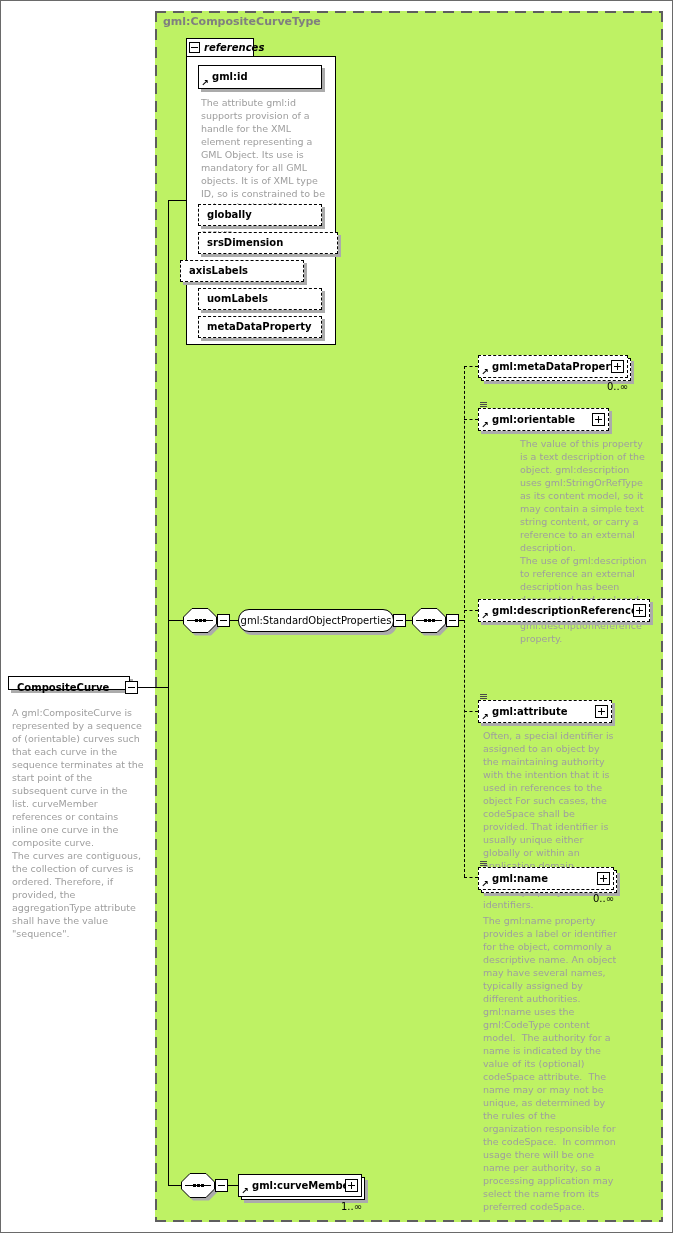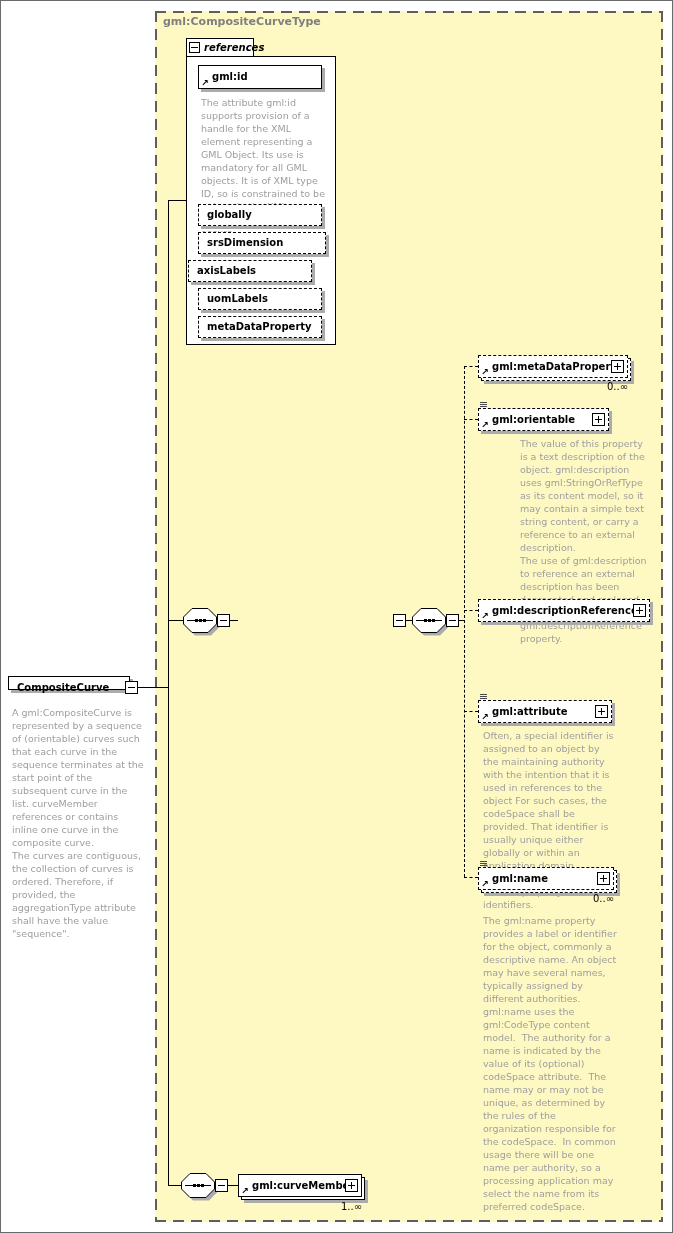--- a/index.html
+++ b/index.html
@@ -4,21 +4,21 @@
 <style>
   * { box-sizing: border-box; margin: 0; padding: 0; }
   html,body { background:#fff; }
   .page {
     position: relative; width: 673px; height: 1233px;
     background: #fff; overflow: hidden; z-index: 0;
     font-family: "DejaVu Sans", "Liberation Sans", sans-serif;
     outline: 1px solid #6a6a6a; outline-offset: -1px;
   }
   
-  .canvas { position:absolute; left:155px; top:11px; width:508px; height:1211px; background:#fef9c3;padding-left:12px; }
+  .canvas { position:absolute; left:155px; top:11px; width:508px; height:1211px; background:#bef264;padding-left:12px; }
   .dash-top, .dash-bottom { position:absolute; left:0; width:100%; height:2px;
     background: repeating-linear-gradient(90deg,#5e5e5e 0 11px, transparent 11px 18px); }
   .dash-top { top:0; } .dash-bottom { bottom:0; }
   .dash-left, .dash-right { position:absolute; top:0; width:2px; height:100%;
     background: repeating-linear-gradient(180deg,#5e5e5e 0 11px, transparent 11px 18px); }
   .dash-left { left:0; } .dash-right { right:0; }
   .canvas-title { position:absolute; left:8px; top:4px; font-size:11px; font-weight:bold; color:#7f7f7f; white-space:nowrap; }
 
   
   .hline { position:absolute; height:1px; background:#000; }
@@ -90,24 +90,24 @@
 
   <div class="ebox noshadow" style="left:198px;top:65px;width:124px;height:24px;z-index:2;box-shadow:3px 3px 0 #ababab;">
     <span>gml:id</span>
     <span class="ref">↗</span>
   </div>
   <div class="anno" style="left:201px;top:96px;width:130px;z-index:2;">The attribute gml:id supports provision of a handle for the XML element representing a GML Object. Its use is mandatory for all GML objects. It is of XML type ID, so is constrained to be unique in the XML document within which it occurs.</div>
 
   <div class="ebox opt nopad" style="left:198px;top:204px;width:124px;height:22px;line-height:20px;z-index:2;">
     <span>globally</span>
   </div>
-  <div class="ebox opt nopad" style="left:198px;top:232px;width:128px;height:22px;line-height:20px;z-index:2;">
+  <div class="ebox opt nopad" style="left:198px;top:232px;width:140px;height:22px;line-height:20px;z-index:2;">
     <span>srsDimension</span>
   </div>
-  <div class="ebox opt nopad" style="left:188px;top:260px;width:124px;height:22px;line-height:20px;z-index:2;">
+  <div class="ebox opt nopad" style="left:180px;top:260px;width:124px;height:22px;line-height:20px;z-index:2;">
     <span>axisLabels</span>
   </div>
   <div class="ebox opt nopad" style="left:198px;top:288px;width:124px;height:22px;line-height:20px;z-index:2;">
     <span>uomLabels</span>
   </div>
   <div class="ebox opt nopad" style="left:198px;top:316px;width:124px;height:22px;line-height:20px;z-index:2;">
     <span>metaDataProperty</span>
   </div>
 
   <div class="ebox nopad" style="left:8px;top:676px;width:122px;height:14px;">
@@ -121,20 +121,23 @@
     <polygon points="12,3 28,3 36.5,12 36.5,19 28,27.5 12,27.5 3.5,19 3.5,12" fill="#ababab"></polygon>
     <polygon points="9,0.5 25,0.5 33.5,9 33.5,16 25,24.5 9,24.5 0.5,16 0.5,9" fill="#fff" stroke="#000"></polygon>
     <line x1="4" y1="12.5" x2="30" y2="12.5" stroke="#000"></line>
     <rect x="12" y="11" width="3" height="3" fill="#000"></rect>
       <rect x="16" y="11" width="3" height="3" fill="#000"></rect>
       <rect x="20" y="11" width="3" height="3" fill="#000"></rect>
   </svg>
   <div class="ctrl" style="left:217px;top:614px;"></div>
   <div class="hline" style="left:230px;top:620px;width:8px;"></div>
 
+  <div class="group-box" style="left:238px;top:609px;width:156px;height:23px;">
+    <span>gml:StandardObjectProperties</span>
+  </div>
   <div class="ctrl" style="left:393px;top:614px;"></div>
   <div class="hline" style="left:406px;top:620px;width:6px;"></div>
 
   <svg class="seq" style="left:412px;top:608px;" width="38" height="29">
     <polygon points="12,3 28,3 36.5,12 36.5,19 28,27.5 12,27.5 3.5,19 3.5,12" fill="#ababab"></polygon>
     <polygon points="9,0.5 25,0.5 33.5,9 33.5,16 25,24.5 9,24.5 0.5,16 0.5,9" fill="#fff" stroke="#000"></polygon>
     <line x1="4" y1="12.5" x2="30" y2="12.5" stroke="#000"></line>
     <rect x="12" y="11" width="3" height="3" fill="#000"></rect>
       <rect x="16" y="11" width="3" height="3" fill="#000"></rect>
       <rect x="20" y="11" width="3" height="3" fill="#000"></rect>

